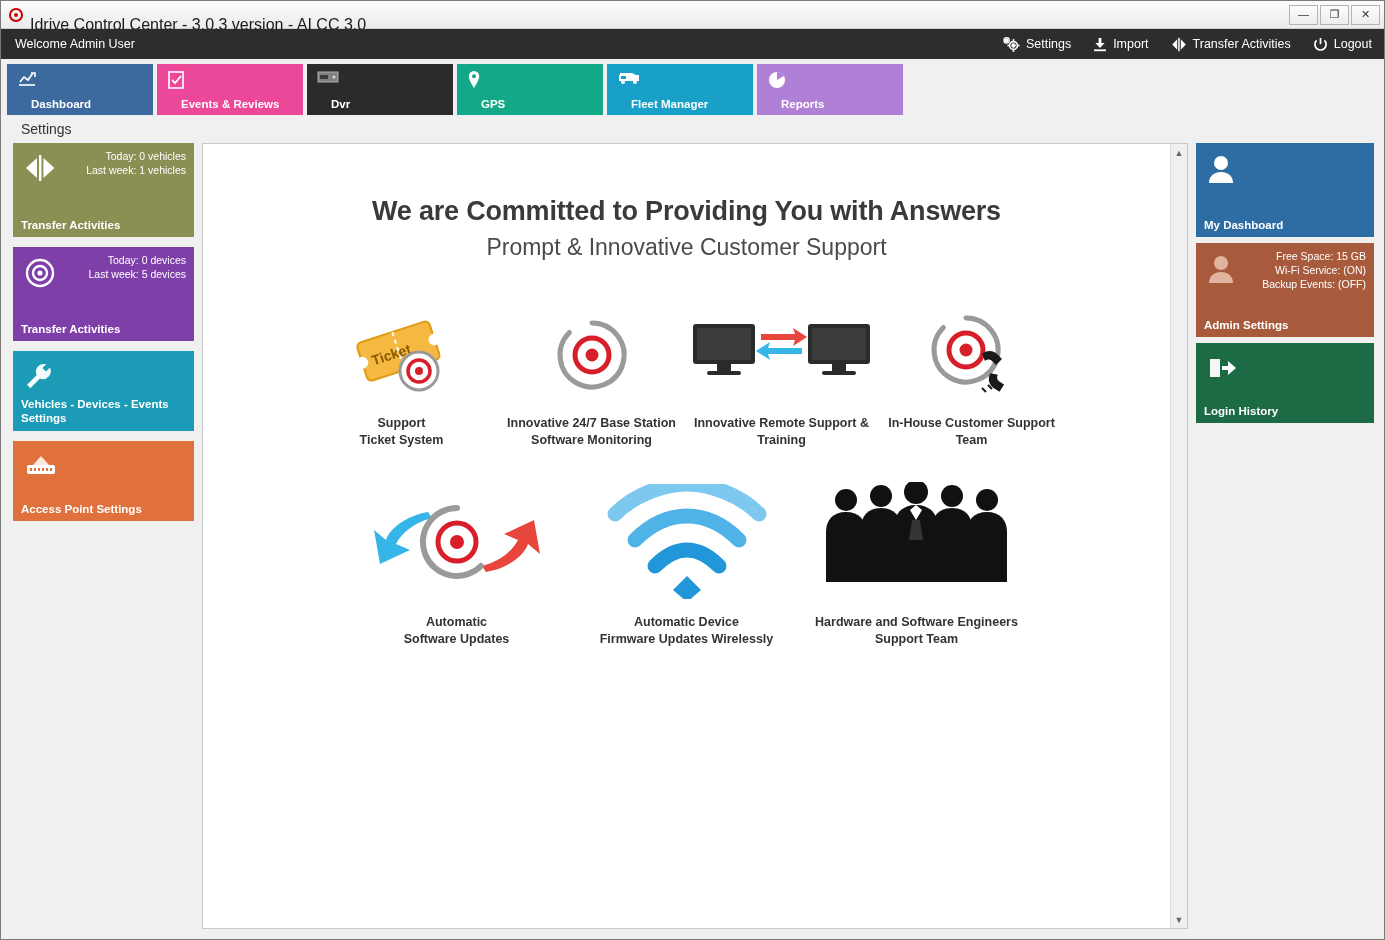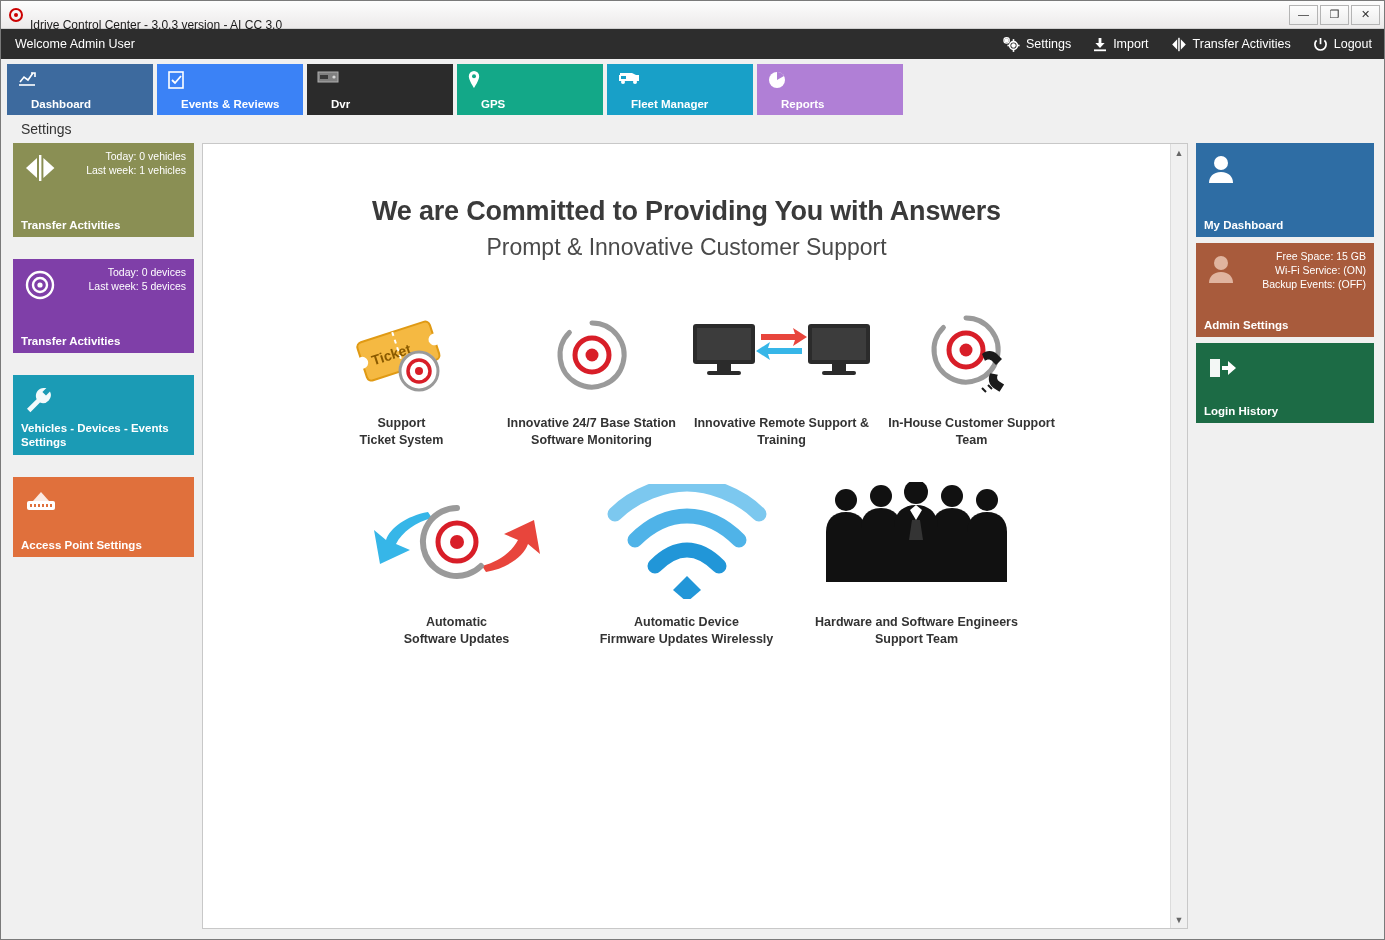--- a/index.html
+++ b/index.html
@@ -38,21 +38,21 @@
   }
   .titlebar .app-icon::after {
     content: "";
     position: absolute;
     left: 3px; top: 3px;
     width: 4px; height: 4px;
     border-radius: 50%;
     background: #cc0000;
   }
   .titlebar .title-text {
-    font-size: 12px;
+    font-size: 16px;
     color: #1a1a1a;
     flex: 1;
     margin-top: 20px;
   }
   .win-btns { display: flex; align-items: center; gap: 2px; margin-right: 2px; }
   .win-btn {
     width: 29px; height: 20px;
     border: 1px solid #b4b4b4;
     background: linear-gradient(#fdfdfd, #ededed);
     display: flex; align-items: center; justify-content: center;
@@ -116,21 +116,21 @@
   
   .body {
     flex: 1;
     display: flex;
     padding: 0 10px 10px 12px;
     gap: 8px;
     min-height: 0;
   }
 
   
-  .left-col { width: 181px; flex: 0 0 181px; display: flex; flex-direction: column; gap: 22px; }
+  .left-col { width: 181px; flex: 0 0 181px; display: flex; flex-direction: column; gap: 10px; }
   .panel {
     position: relative;
     color: #ffffff;
     padding: 6px 8px;
     min-height: 44px;
   }
   .panel .panel-stats {
     text-align: right;
     font-size: 10.5px;
     line-height: 14px;
@@ -305,21 +305,21 @@
           <g fill="none" stroke="#ffffff" stroke-width="1.6">
             <path d="M2 15h16"></path>
               <path d="M3 12l4-5 4 3 5-7"></path>
           </g>
           <path d="M14 3h4v4" fill="none" stroke="#ffffff" stroke-width="1.6"></path>
         </svg>
       </span>
       <span class="tab-label">Dashboard</span>
     </div>
 
-    <div class="tab" style="background:#3b82f6">
+    <div class="tab" style="background:#ec4899">
       <span class="tab-icon">
         <svg width="18" height="20" viewBox="0 0 18 20">
           <rect x="2" y="2" width="14" height="16" fill="none" stroke="#ffffff" stroke-width="1.6"></rect>
           <path d="M5 10l3 3 6-7" fill="none" stroke="#ffffff" stroke-width="1.8"></path>
         </svg>
       </span>
       <span class="tab-label">Events &amp; Reviews</span>
     </div>
 
     <div class="tab" style="background:#2b2b2b">

